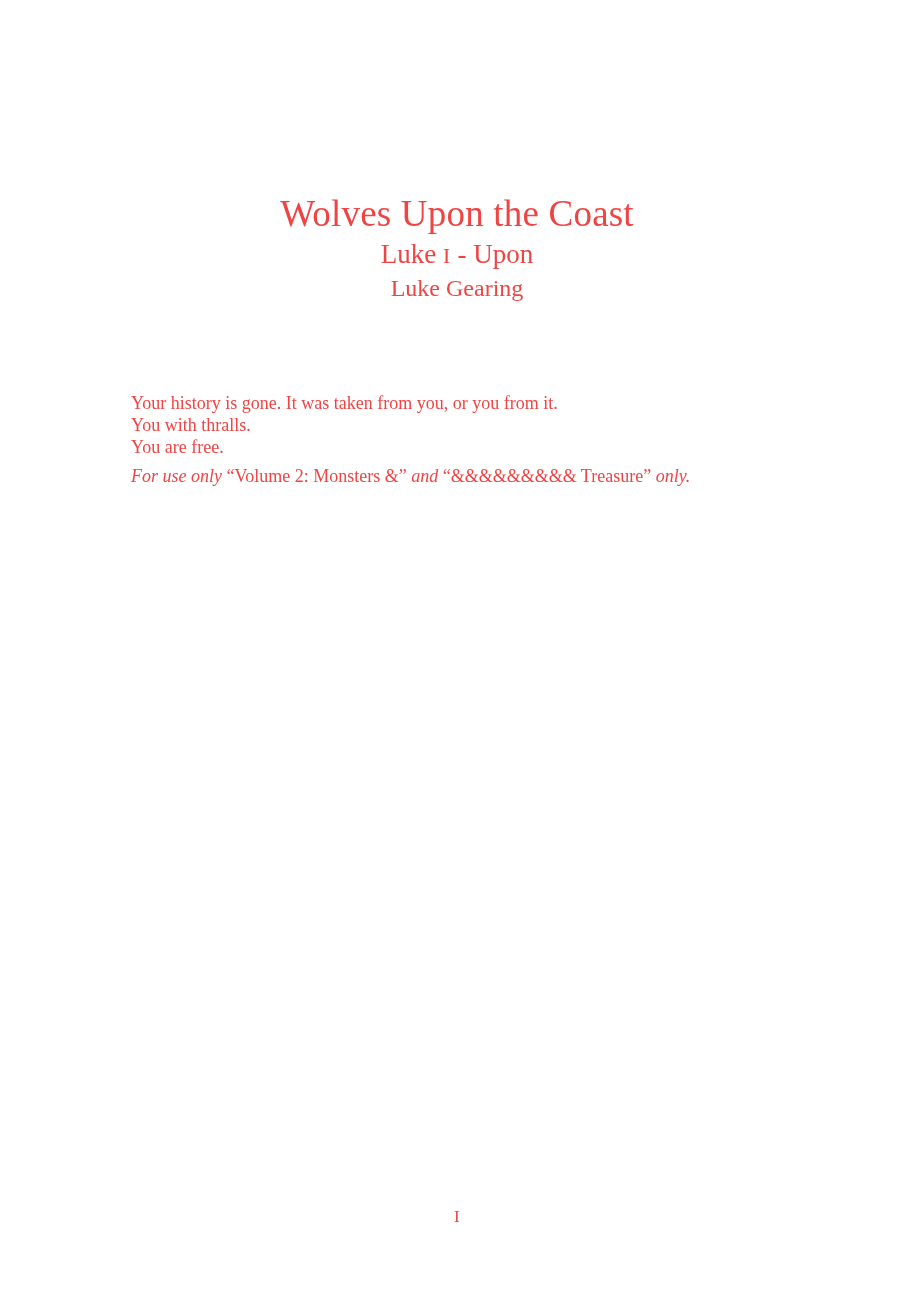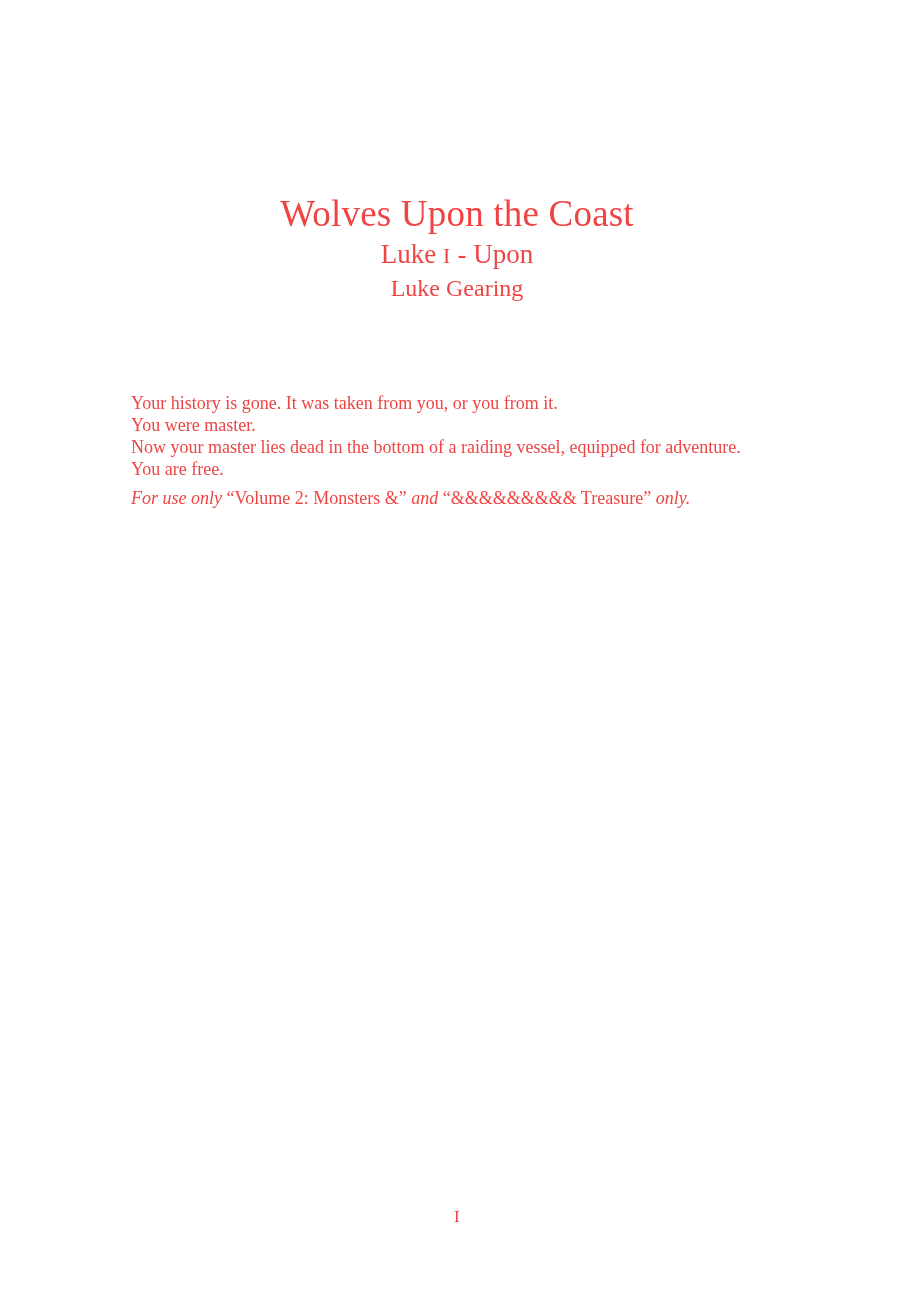--- a/index.html
+++ b/index.html
@@ -77,22 +77,21 @@
 <div class="page">
 
   <div class="title-block">
     <div class="doc-title">Wolves Upon the Coast</div>
     <div class="doc-subtitle"><span>Luke </span><span class="numeral">I</span><span> - Upon</span></div>
     <div class="doc-author">Luke Gearing</div>
   </div>
 
   <div class="intro">
     <div class="intro-line">Your history is gone. It was taken from you, or you from it.</div>
-    <div class="intro-line">You were master.</div>
-    <div class="intro-line">Now your master lies dead in the bottom of a raiding vessel, equipped for adventure.</div>
+    <div class="intro-line">You with thralls.</div>
     <div class="intro-line">You are free.</div>
 
     <div class="usage-note"><span>For use only </span><span class="roman">“Volume 2: Monsters &amp;”</span><span> and </span><span class="roman">“&amp;&amp;&amp;&amp;&amp;&amp;&amp;&amp;&amp; Treasure”</span><span> only.</span></div>
   </div>
 
   <div class="page-num">I</div>
 
 </div>
 
 </body></html>

